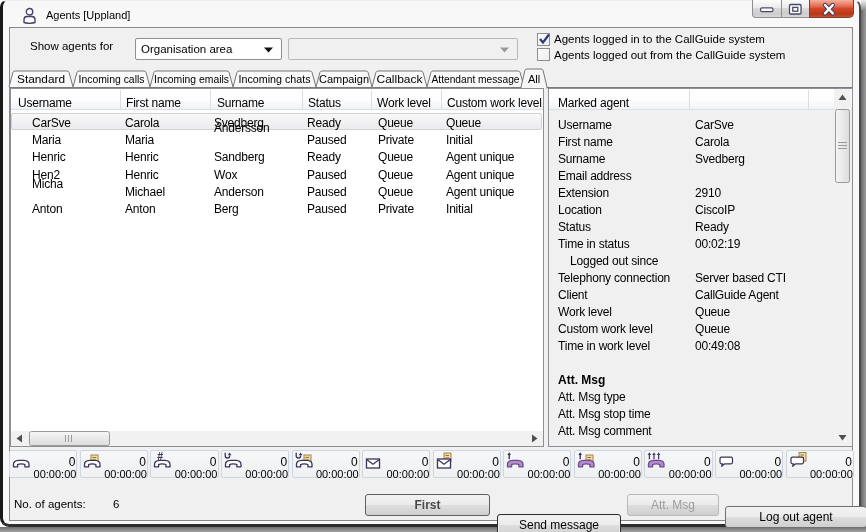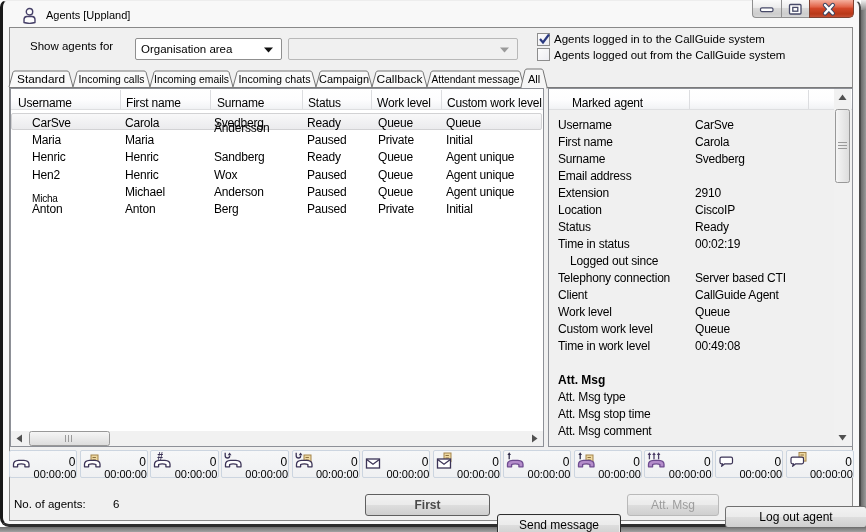--- a/index.html
+++ b/index.html
@@ -101,21 +101,21 @@
 <div class="abs" style="left:214px;top:150.3px;font-size:12px;letter-spacing:-0.2px;white-space:nowrap;">Sandberg</div>
 <div class="abs" style="left:307px;top:150.3px;font-size:12px;letter-spacing:-0.2px;white-space:nowrap;">Ready</div>
 <div class="abs" style="left:378px;top:150.3px;font-size:12px;letter-spacing:-0.2px;white-space:nowrap;">Queue</div>
 <div class="abs" style="left:446px;top:150.3px;font-size:12px;letter-spacing:-0.2px;white-space:nowrap;">Agent unique</div>
 <div class="abs" style="left:32px;top:167.60000000000002px;font-size:12px;letter-spacing:-0.2px;white-space:nowrap;">Hen2</div>
 <div class="abs" style="left:125px;top:167.60000000000002px;font-size:12px;letter-spacing:-0.2px;white-space:nowrap;">Henric</div>
 <div class="abs" style="left:214px;top:167.60000000000002px;font-size:12px;letter-spacing:-0.2px;white-space:nowrap;">Wox</div>
 <div class="abs" style="left:307px;top:167.60000000000002px;font-size:12px;letter-spacing:-0.2px;white-space:nowrap;">Paused</div>
 <div class="abs" style="left:378px;top:167.60000000000002px;font-size:12px;letter-spacing:-0.2px;white-space:nowrap;">Queue</div>
 <div class="abs" style="left:446px;top:167.60000000000002px;font-size:12px;letter-spacing:-0.2px;white-space:nowrap;">Agent unique</div>
-<div class="abs" style="left:32px;top:193px;font-size:10px;letter-spacing:-0.2px;white-space:nowrap;">Micha</div>
+<div class="abs" style="left:32px;top:177px;font-size:12px;letter-spacing:-0.2px;white-space:nowrap;">Micha</div>
 <div class="abs" style="left:125px;top:184.90000000000003px;font-size:12px;letter-spacing:-0.2px;white-space:nowrap;">Michael</div>
 <div class="abs" style="left:214px;top:184.90000000000003px;font-size:12px;letter-spacing:-0.2px;white-space:nowrap;">Anderson</div>
 <div class="abs" style="left:307px;top:184.90000000000003px;font-size:12px;letter-spacing:-0.2px;white-space:nowrap;">Paused</div>
 <div class="abs" style="left:378px;top:184.90000000000003px;font-size:12px;letter-spacing:-0.2px;white-space:nowrap;">Queue</div>
 <div class="abs" style="left:446px;top:184.90000000000003px;font-size:12px;letter-spacing:-0.2px;white-space:nowrap;">Agent unique</div>
 <div class="abs" style="left:32px;top:202.20000000000005px;font-size:12px;letter-spacing:-0.2px;white-space:nowrap;">Anton</div>
 <div class="abs" style="left:125px;top:202.20000000000005px;font-size:12px;letter-spacing:-0.2px;white-space:nowrap;">Anton</div>
 <div class="abs" style="left:214px;top:202.20000000000005px;font-size:12px;letter-spacing:-0.2px;white-space:nowrap;">Berg</div>
 <div class="abs" style="left:307px;top:202.20000000000005px;font-size:12px;letter-spacing:-0.2px;white-space:nowrap;">Paused</div>
 <div class="abs" style="left:378px;top:202.20000000000005px;font-size:12px;letter-spacing:-0.2px;white-space:nowrap;">Private</div>
@@ -130,21 +130,21 @@
         <stop offset="0" stop-color="#f6f6f6"></stop>
         <stop offset="1" stop-color="#dcdcdc"></stop>
       </linearGradient>
     </defs>
     <g stroke="#9a9a9a" stroke-width="1">
       <path d="M54.5,4 V11 M57.5,4 V11 M60.5,4 V11"></path>
     </g>
   </svg>
 <div class="abs" style="left:548px;top:88px;width:305px;height:359px;background:#f0f0f0;border:1px solid #8d9097;"></div>
 <div class="abs hdr" style="left:549px;top:89px;width:303px;height:21px;"></div>
-<div class="abs" style="left:572px;top:95.5px;font-size:12px;letter-spacing:-0.2px;white-space:nowrap;">Marked agent</div>
+<div class="abs" style="left:558px;top:95.5px;font-size:12px;letter-spacing:-0.2px;white-space:nowrap;">Marked agent</div>
 <div class="abs" style="left:689px;top:90px;width:1px;height:19px;background:#dcdde0;"></div>
 <div class="abs" style="left:808px;top:90px;width:1px;height:19px;background:#dcdde0;"></div>
 <div class="abs" style="left:558px;top:117.5px;font-size:12px;letter-spacing:-0.2px;white-space:nowrap;">Username</div>
 <div class="abs" style="left:695px;top:117.5px;font-size:12px;letter-spacing:-0.2px;white-space:nowrap;">CarSve</div>
 <div class="abs" style="left:558px;top:134.5px;font-size:12px;letter-spacing:-0.2px;white-space:nowrap;">First name</div>
 <div class="abs" style="left:695px;top:134.5px;font-size:12px;letter-spacing:-0.2px;white-space:nowrap;">Carola</div>
 <div class="abs" style="left:558px;top:151.5px;font-size:12px;letter-spacing:-0.2px;white-space:nowrap;">Surname</div>
 <div class="abs" style="left:695px;top:151.5px;font-size:12px;letter-spacing:-0.2px;white-space:nowrap;">Svedberg</div>
 <div class="abs" style="left:558px;top:168.5px;font-size:12px;letter-spacing:-0.2px;white-space:nowrap;">Email address</div>
 <div class="abs" style="left:558px;top:185.5px;font-size:12px;letter-spacing:-0.2px;white-space:nowrap;">Extension</div>

